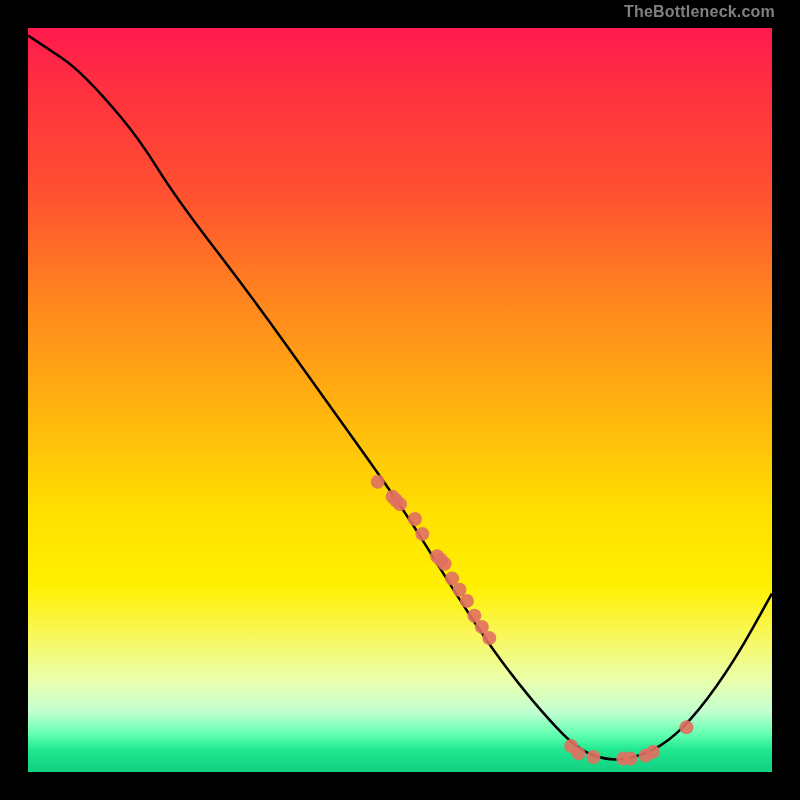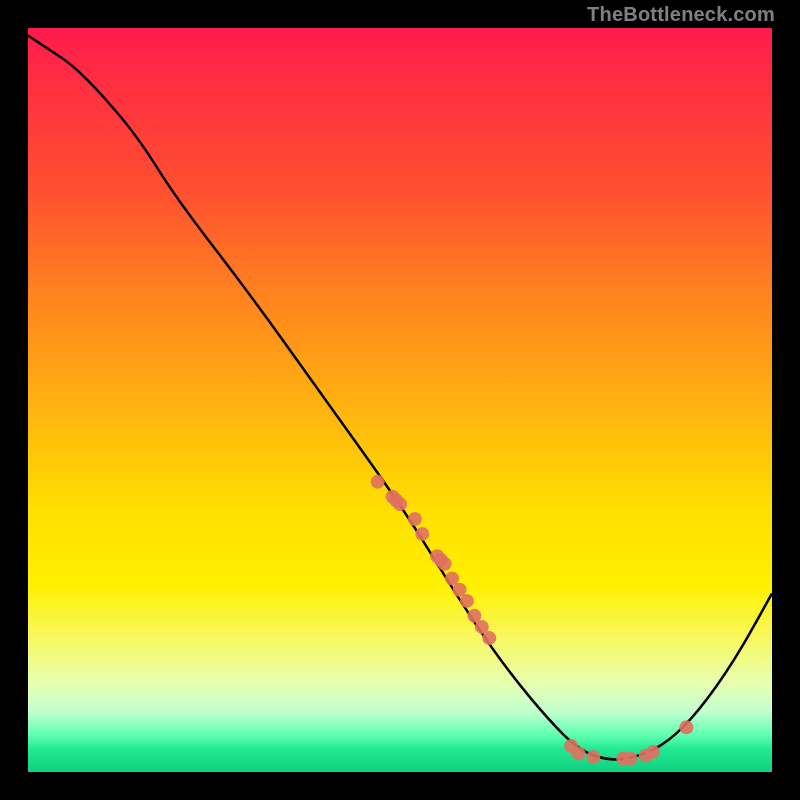--- a/index.html
+++ b/index.html
@@ -46,21 +46,21 @@
     left: 0;
     top: 0;
     width: 100%;
     height: 100%;
   }
   .attribution {
     position: absolute;
     top: 3px;
     right: 25px;
     font-family: Arial, Helvetica, sans-serif;
-    font-size: 20px;
+    font-size: 16px;
     font-weight: bold;
     color: #808080;
     letter-spacing: 0.2px;
   }
 </style>
 </head>
 <body>
 
 <div class="attribution">TheBottleneck.com</div>
 

